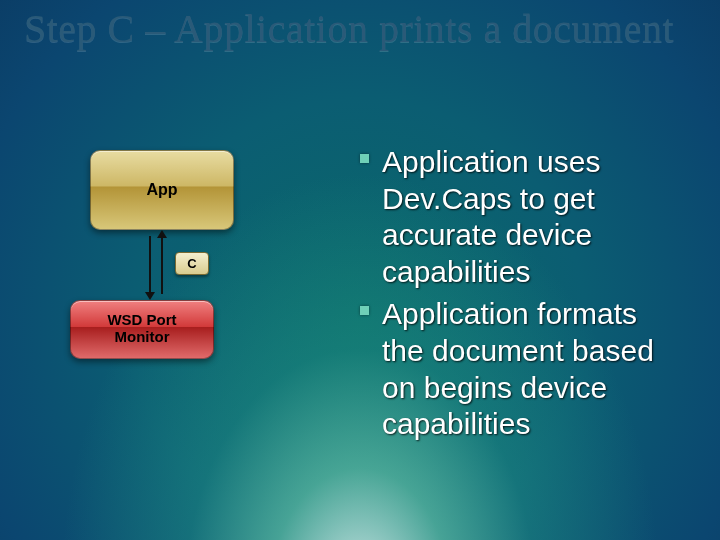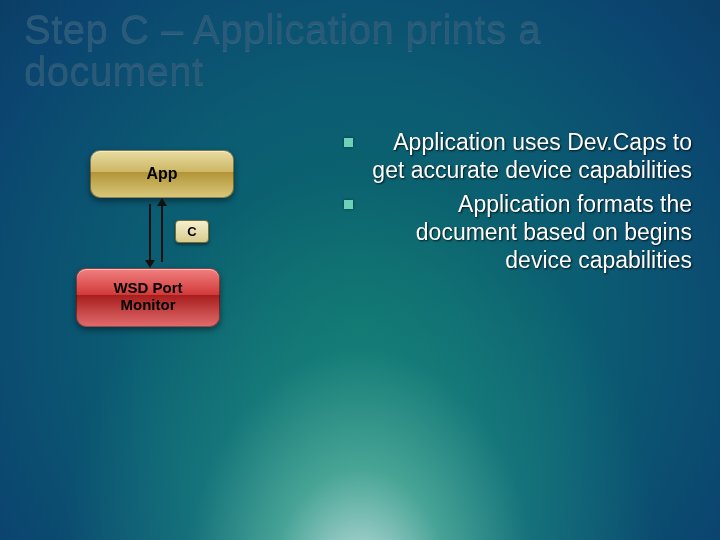--- a/index.html
+++ b/index.html
@@ -32,47 +32,48 @@
     position: absolute;
     left: 24px;
     top: 8px;
     right: 12px;
     font-size: 40px;
     line-height: 1.05;
     font-weight: 400;
     color: #2a5a78;
     text-shadow: 0 1px 0 rgba(255,255,255,0.15);
     letter-spacing: 0.5px;
+    font-family: Liberation Serif, serif;
   }
 
   
   .diagram {
     position: absolute;
     left: 70px;
     top: 150px;
     width: 220px;
   }
   .box {
     width: 130px;
     border-radius: 10px;
     text-align: center;
     font-weight: 700;
     color: #000;
     box-shadow: 0 3px 6px rgba(0,0,0,0.45), inset 0 1px 0 rgba(255,255,255,0.5);
     border: 1px solid rgba(0,0,0,0.4);
   }
   .box-app {
-    padding: 14px 6px;
+    padding: 30px 6px;
     margin-left: 20px;
     font-size: 16px;
     background: linear-gradient(#e8dca2 0%, #cdb765 45%, #b39437 46%, #d8c779 100%);
   }
   .box-wsd {
     padding: 10px 6px 12px 6px;
-    margin-left: 6px;
+    margin-left: 0;
     font-size: 15px;
     line-height: 1.15;
     background: linear-gradient(#f08080 0%, #d23a3a 45%, #a81e1e 46%, #e06a6a 100%);
   }
   .connector {
     position: relative;
     height: 70px;
     margin-left: 85px; 
     width: 2px;
   }
@@ -116,25 +117,24 @@
     box-shadow: 0 2px 3px rgba(0,0,0,0.4);
   }
 
   
   .bullets {
     position: absolute;
     left: 340px;
     right: 28px;
     top: 128px;
     list-style: none;
-    margin: 0;
+    margin: 16px;
     padding: 0;
-    font-size: 23px;
+    font-size: 30px;
     line-height: 1.22;
-    text-align: right;
   }
   .bullets li {
     position: relative;
     padding-left: 26px;
     margin-bottom: 6px;
     color: #fff;
     text-shadow: 1px 1px 2px rgba(0,0,0,0.8);
   }
   .bullets li::before {
     content: "";

